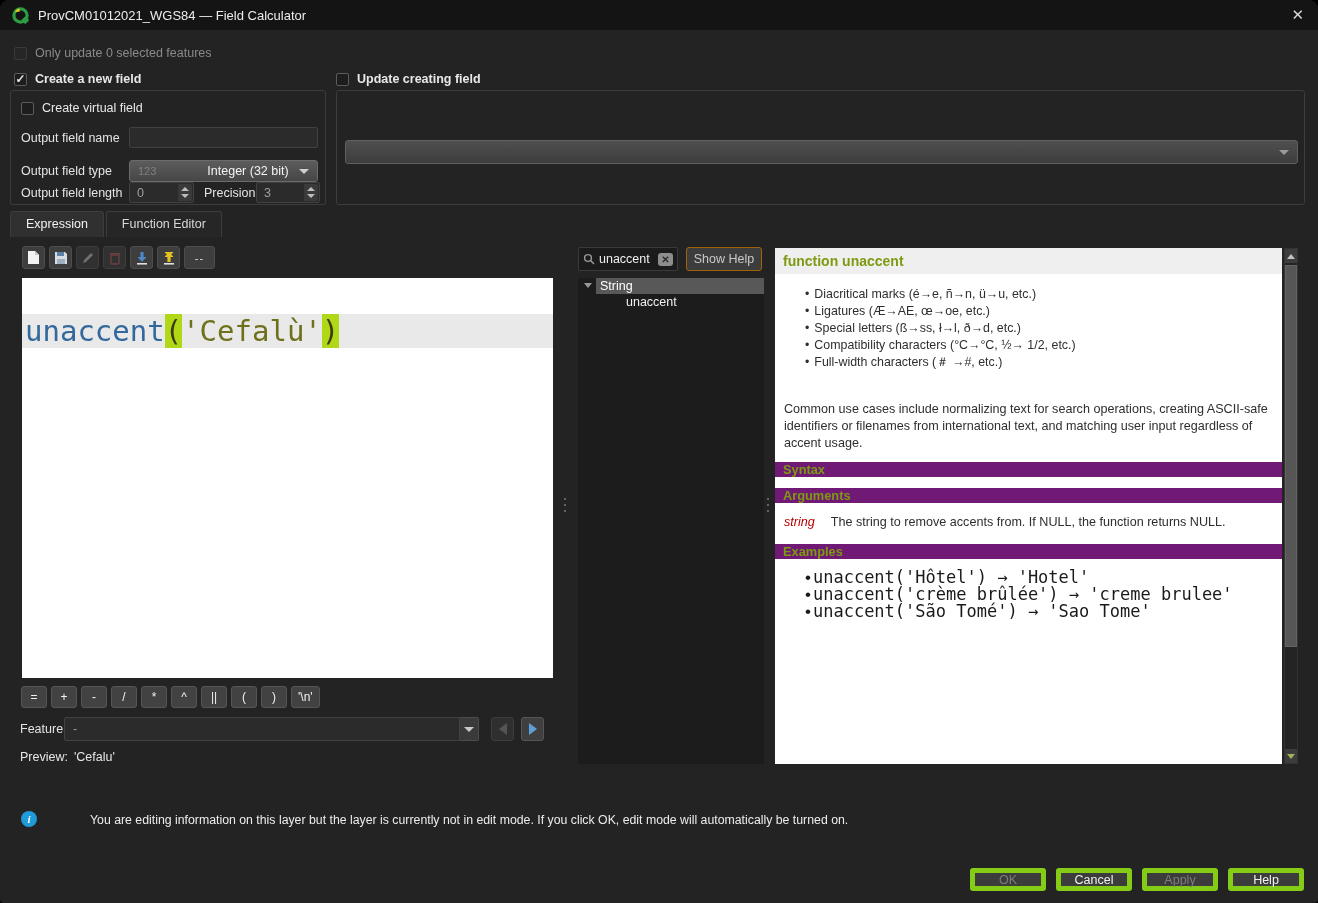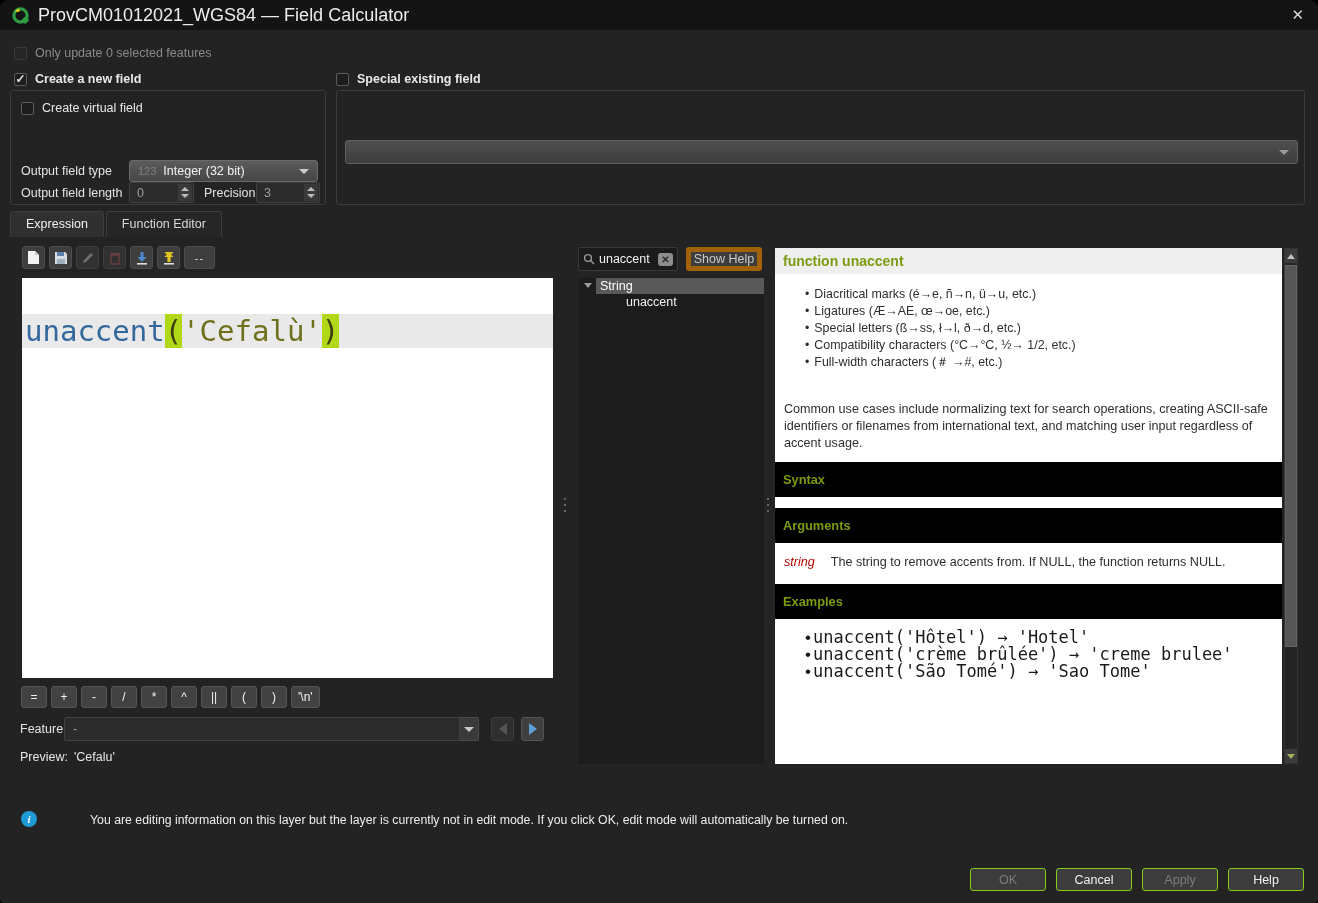--- a/index.html
+++ b/index.html
@@ -8,21 +8,21 @@
     position:relative; width:1318px; height:903px; overflow:hidden;
     background:#232323; font-family:"Liberation Sans",sans-serif; color:#e6e6e6;
     border-radius:9px 9px 4px 4px;
   }
   .abs { position:absolute; }
 
   
   #titlebar { left:0; top:0; width:1318px; height:30px; background:#141414;
     display:flex; align-items:center; padding:0 12px; border-radius:9px 9px 0 0; }
   #titlebar .qicon { width:17px; height:17px; margin-right:9px; }
-  #titlebar .ttl { font-size:18px; color:#ececec; }
+  #titlebar .ttl { font-size:13px; color:#ececec; }
   #close-x { position:absolute; right:14px; top:6px; font-size:15px; color:#d8d8d8; cursor:default; }
 
   
   .cbrow { display:flex; align-items:center; gap:8px; font-size:12.5px;justify-content:space-between; }
   .cb { width:13px; height:13px; border:1px solid #5c5c5c; background:#1d1d1d; border-radius:2px;
         display:inline-flex; align-items:center; justify-content:center; flex:0 0 13px; }
   .cb .tick { color:#e8e8e8; font-size:12px; line-height:10px; font-weight:bold; }
   .cb.disabled { border-color:#3a3a3a; background:#262626; }
   .lbl-dis { color:#8a8a8a; }
   .lbl { color:#e8e8e8; }
@@ -87,34 +87,34 @@
   #nextbtn .tri { border-top:6px solid transparent; border-bottom:6px solid transparent; border-left:8px solid #5f9fd8; }
 
   #previewrow { left:20px; top:750px; font-size:12.5px; color:#e6e6e6; display:flex; gap:6px; }
 
   
   #searchbox { left:578px; top:247px; width:100px; height:24px; background:#1b1b1b; border:1px solid #3a3a3a;
       border-radius:2px; display:flex; align-items:center; padding:0 4px; gap:4px; }
   #searchbox .stext { font-size:12.5px; color:#f0f0f0; flex:1; }
   #clearbtn { width:15px; height:13px; background:#8d8d8d; border-radius:3px; color:#2a2a2a;
       font-size:10px; line-height:13px; text-align:center; font-weight:bold; }
-  #showhelp { left:686px; top:247px; width:76px; height:24px; background:#3d3d3d; border:5px solid #a16207;
+  #showhelp { left:686px; top:247px; width:76px; height:24px; background:#3d3d3d; border:1px solid #a16207;
       border-radius:3px; color:#c9c9c9; font-size:12.5px; display:flex; align-items:center; justify-content:center; }
   #ftree { left:578px; top:278px; width:186px; height:486px; background:#1c1c1c; }
   #ftree .grouprow { position:relative; height:16px; }
   #ftree .expander { position:absolute; left:6px; top:5px;
       border-left:4px solid transparent; border-right:4px solid transparent; border-top:5px solid #9a9a9a; }
   #ftree .groupbar { position:absolute; left:18px; right:0; top:0; bottom:0; background:#585858;
       color:#fff; font-size:12.5px; line-height:16px; padding-left:4px; }
   #ftree .leafrow { height:16px; color:#f0f0f0; font-size:12.5px; line-height:16px; padding-left:48px; }
 
   
   #helppanel { left:775px; top:248px; width:507px; height:516px; background:#ffffff; color:#2e2e2e; overflow:hidden; }
   .help-h1 { background:#efefef; color:#7d9b11; font-weight:bold; font-size:14px; padding:5px 8px; }
-  .help-h2 { background:#000000; color:#7d9b11; font-weight:bold; font-size:12.8px; padding:10px 8px; }
+  .help-h2 { background:#701a75; color:#7d9b11; font-weight:bold; font-size:12.8px; padding:0 8px; }
   #helppanel p { margin:12px 9px 0; font-size:12.6px; line-height:17px; color:#2e2e2e; }
   #helppanel p.fh { margin-top:16px; }
   #helppanel p.uc { margin-top:30px; }
   ul.handles { list-style:none; margin:12px 0 0 30px; }
   ul.handles li { font-size:12.4px; line-height:17px; color:#2e2e2e; }
   ul.handles li::before { content:"\2022"; margin-right:5px; }
   .h2-syntax { margin-top:10px; } .h2-args { margin-top:11px; } .h2-ex { margin-top:15px; }
   #syntaxline { margin:12px 9px 0; font-size:12.8px; }
   .syn-fn { color:#1b66b5; font-weight:bold; }
   .syn-arg { color:#b80000; font-style:italic; }
@@ -136,21 +136,21 @@
   
   .splitter { width:5px; height:26px; display:flex; flex-direction:column; align-items:center; justify-content:center; gap:4px; }
   .splitter i { width:2px; height:2px; background:#7a7a7a; border-radius:50%; }
 
   
   #infoicon { left:21px; top:811px; width:16px; height:16px; border-radius:50%; background:#1f9cd8;
       color:#fff; font-size:11px; font-weight:bold; font-family:"Liberation Serif",serif;
       display:flex; align-items:center; justify-content:center; font-style:italic; }
   #infotext { left:90px; top:813px; font-size:12.3px; color:#ececec; }
   #btnrow { right:14px; top:868px; display:flex; gap:10px; }
-  .pushbtn { width:76px; height:23px; background:#3c3c3c; border:1px solid #84cc16; border-radius:3px;
+  .pushbtn { width:76px; height:23px; background:#3c3c3c; border:5px solid #84cc16; border-radius:3px;
       color:#f0f0f0; font-size:12.5px; display:flex; align-items:center; justify-content:center; }
   .pushbtn.dim { color:#7d7d7d; }
 </style>
 </head>
 <body>
 
 <div id="window">
 
   <div id="titlebar" class="abs">
     <svg class="qicon" viewBox="0 0 18 18">
@@ -167,31 +167,35 @@
     <span class="lbl-dis">Only update 0 selected features</span>
   </div>
   <div class="abs cbrow" style="left:14px;top:72px;">
     <span class="cb">
         <span class="tick">✓</span>
       </span>
     <span class="lbl" style="font-weight:bold;">Create a new field</span>
   </div>
   <div class="abs cbrow" style="left:336px;top:72px;">
     <span class="cb"></span>
-    <span class="lbl" style="font-weight:bold;">Special existing field</span>
+    <span class="lbl" style="font-weight:bold;">Update creating field</span>
   </div>
 
   <div class="abs groupbox" style="left:10px;top:90px;width:316px;height:115px;">
     <div class="cbrow" style="position:absolute;left:10px;top:10px;">
       <span class="cb"></span>
       <span class="lbl">Create virtual field</span>
     </div>
+    <div class="formrow" style="left:10px;top:36px;">
+      <span style="width:108px;">Output field name</span>
+      <span class="tinput" style="width:189px;"></span>
+    </div>
     <div class="formrow" style="left:10px;top:69px;">
       <span style="width:108px;">Output field type</span>
-      <span class="combo" style="width:189px;height:22px;">
+      <span class="combo" style="width:189px;height:22px;gap:44px;">
         <span class="faint123">123</span>
         <span>Integer (32 bit)</span>
         <span class="arrow"></span>
       </span>
     </div>
     <div class="formrow" style="left:10px;top:91px;">
       <span style="width:108px;">Output field length</span>
       <span class="tinput spin" style="width:65px;">
         <span class="num">0</span>
         <span class="spinbtns">

